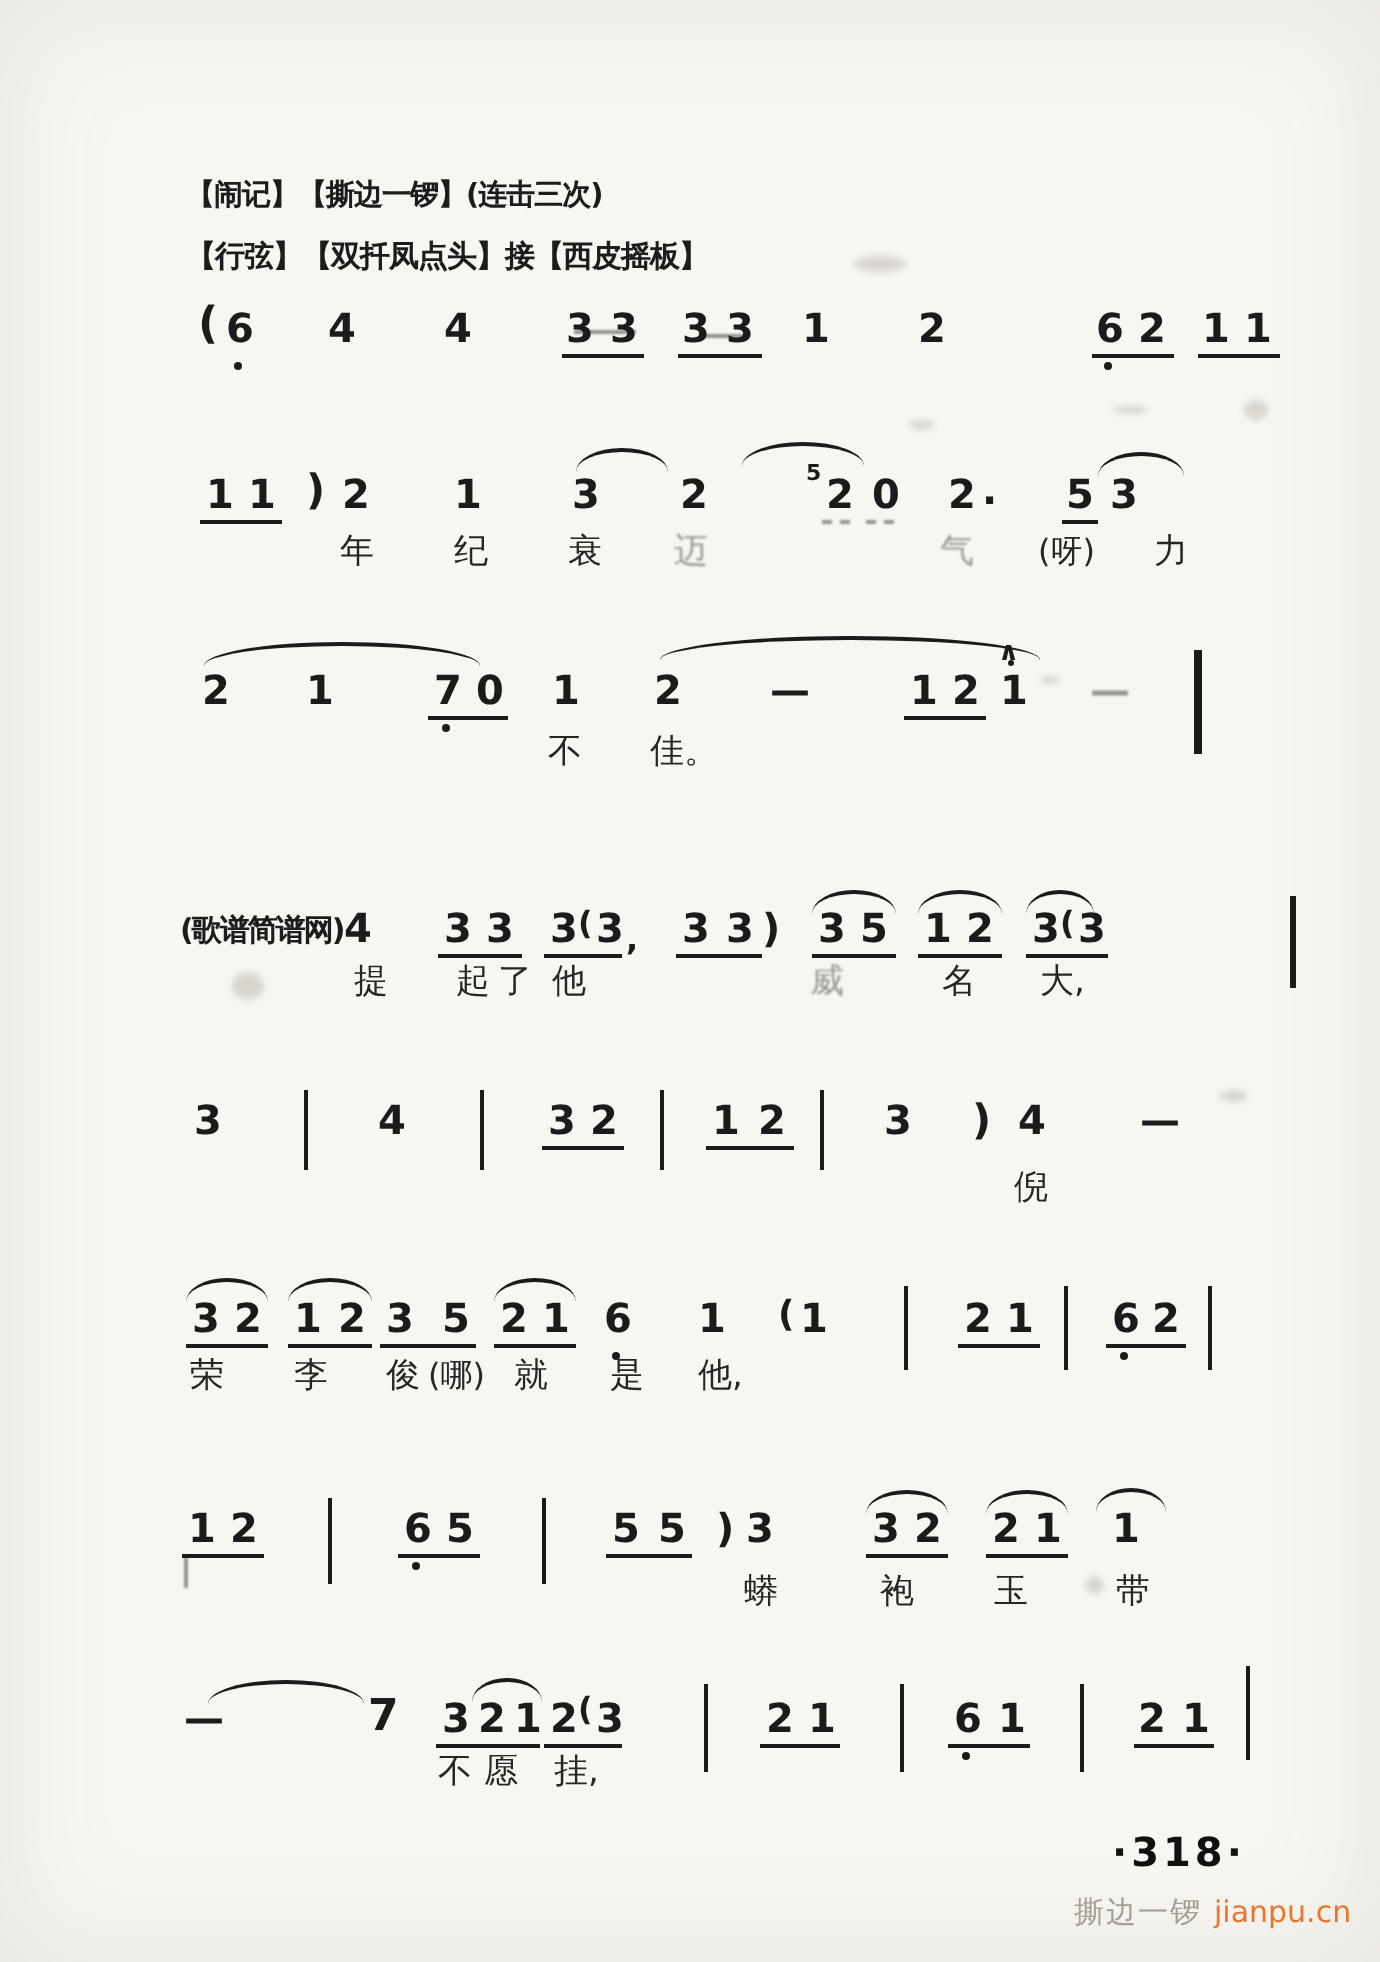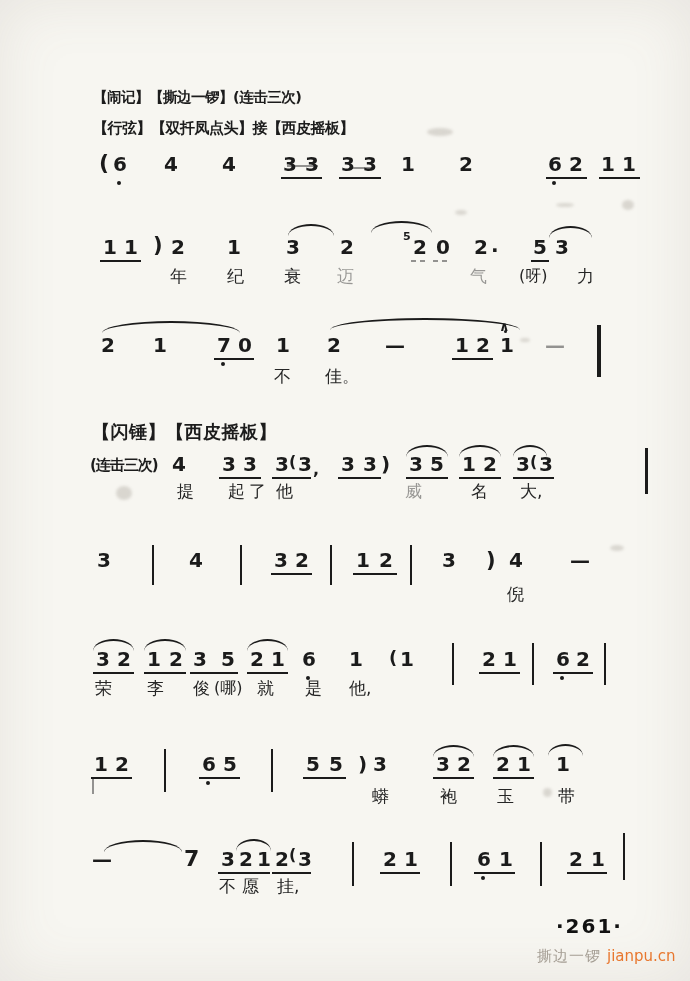--- a/index.html
+++ b/index.html
@@ -29,21 +29,20 @@
   .watermark .site{letter-spacing:1px;}
   .watermark .domain{font-weight:400;margin-left:6px;}
 </style>
 </head>
 <body>
 
 <div class="sheet">
 
   <div class="ann" style="left:93px;top:88px;font-size:14.5px">【闹记】【撕边一锣】(连击三次)</div>
   <div class="ann" style="left:93px;top:119px;font-size:15px">【行弦】【双扦凤点头】接【西皮摇板】</div>
-  <div class="ann" style="left:92px;top:420px;font-size:18px;letter-spacing:0.5px">【闪锤】【西皮摇板】</div>
 
   <div>
       <div class="note" style="left: 99px; top: 152px; font-size: 22px;">(</div>
       <div class="note" style="left: 113px; top: 154px;">6</div>
       <div class="odot" style="left: 117px; top: 181px;"></div>
       <div class="note" style="left: 164px; top: 154px;">4</div>
       <div class="note" style="left: 222px; top: 154px;">4</div>
       <div class="note" style="left: 283px; top: 154px;">3</div>
       <div class="note" style="left: 305px; top: 154px;">3</div>
       <div class="note" style="left: 341px; top: 154px;">3</div>
@@ -120,21 +119,21 @@
       <div class="note" style="left: 341px; top: 454px;">3</div>
       <div class="note" style="left: 363px; top: 454px;">3</div>
       <div class="note" style="left: 381px; top: 454px; font-size: 20px;">)</div>
       <div class="note" style="left: 409px; top: 454px;">3</div>
       <div class="note" style="left: 430px; top: 454px;">5</div>
       <div class="note" style="left: 462px; top: 454px;">1</div>
       <div class="note" style="left: 483px; top: 454px;">2</div>
       <div class="note" style="left: 516px; top: 454px;">3</div>
       <div class="note" style="left: 530px; top: 454px; font-size: 16px;">(</div>
       <div class="note" style="left: 539px; top: 454px;">3</div>
-      <div class="linelabel" style="left: 90px; top: 457px;">(连击三次)</div>
+      <div class="linelabel" style="left: 90px; top: 457px;">(歌谱简谱网)</div>
       <div class="underline" style="left: 219px; width: 42px; top: 477px;"></div>
       <div class="underline" style="left: 272px; width: 39px; top: 477px;"></div>
       <div class="underline" style="left: 338px; width: 43px; top: 477px;"></div>
       <div class="underline" style="left: 406px; width: 42px; top: 477px;"></div>
       <div class="underline" style="left: 459px; width: 42px; top: 477px;"></div>
       <div class="underline" style="left: 513px; width: 41px; top: 477px;"></div>
       <div class="tie" style="left: 406px; width: 42px; top: 445px;"></div>
       <div class="tie" style="left: 459px; width: 42px; top: 445px;"></div>
       <div class="tie" style="left: 513px; width: 34px; top: 445px;"></div>
       <div class="barline" style="left: 645px; top: 448px; height: 46px; width: 3px;"></div>
@@ -262,19 +261,19 @@
 
   <div class="smudge" style="left:427px;top:128px;width:26px;height:8px"></div>
   <div class="smudge" style="left:556px;top:203px;width:18px;height:4px"></div>
   <div class="smudge" style="left:622px;top:200px;width:12px;height:10px"></div>
   <div class="smudge" style="left:116px;top:486px;width:16px;height:14px"></div>
   <div class="smudge" style="left:520px;top:338px;width:10px;height:4px"></div>
   <div class="smudge" style="left:543px;top:788px;width:9px;height:9px"></div>
   <div class="smudge" style="left:610px;top:545px;width:14px;height:6px"></div>
   <div class="smudge" style="left:455px;top:210px;width:12px;height:5px"></div>
 
-  <div class="page-num">·261·</div>
+  <div class="page-num">·318·</div>
 
   <div class="watermark">
     <span class="site" style="color: rgb(165, 158, 148);">撕边一锣</span><span class="domain" style="color: rgb(232, 119, 46);">jianpu.cn</span>
   </div>
 
 </div>
 
 </body></html>

